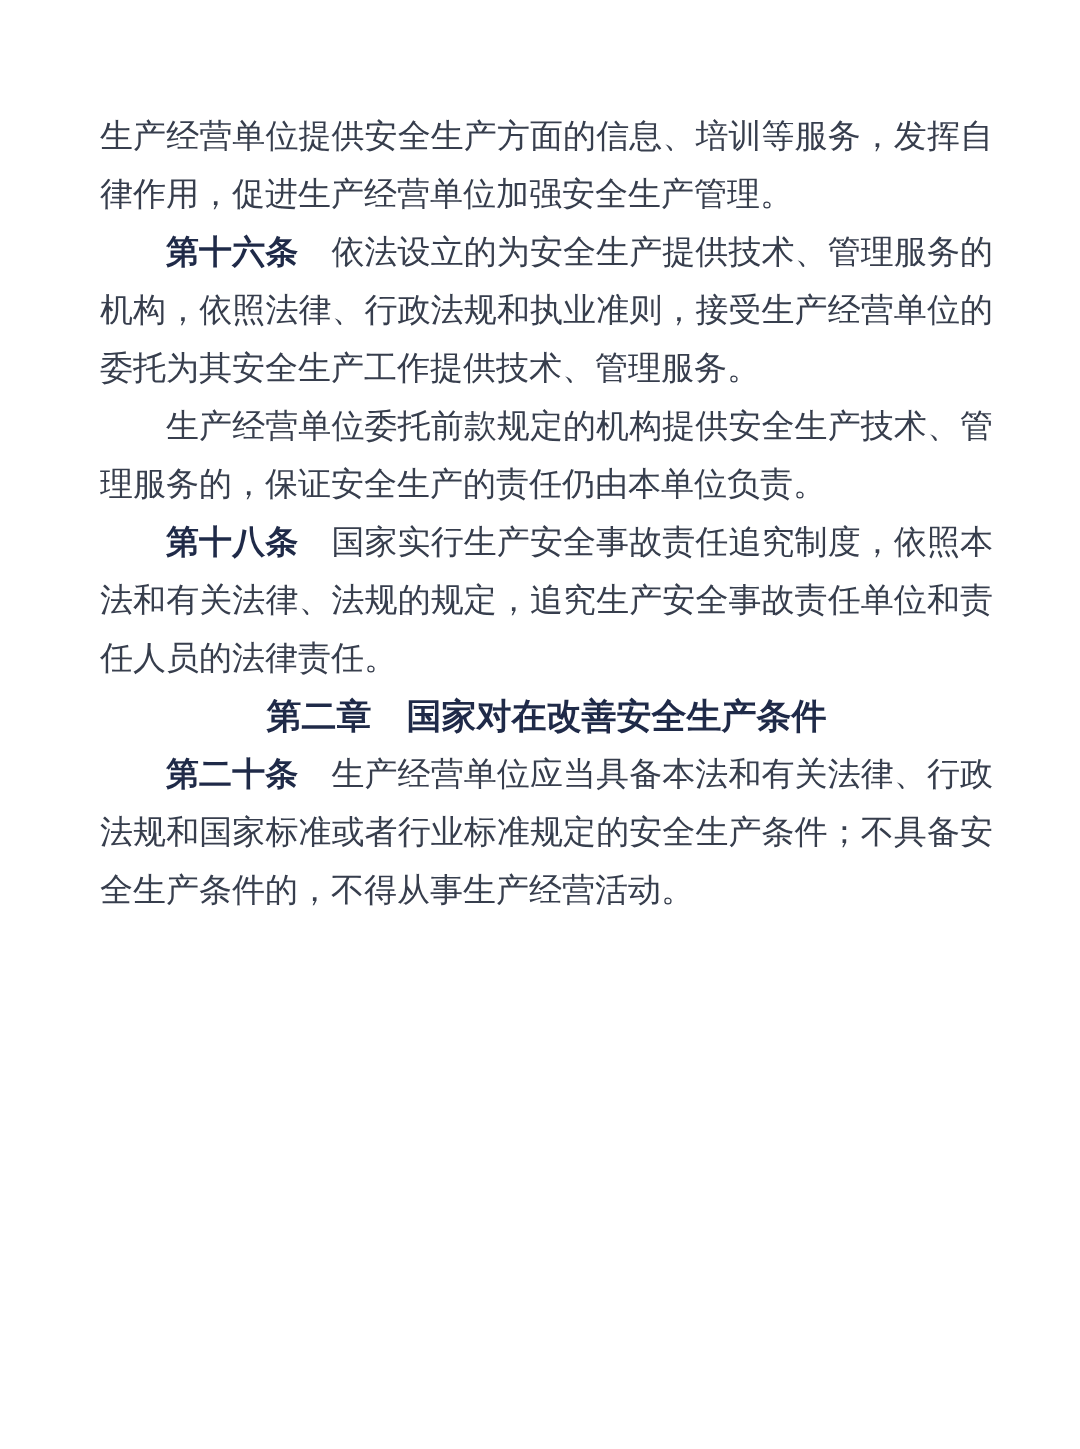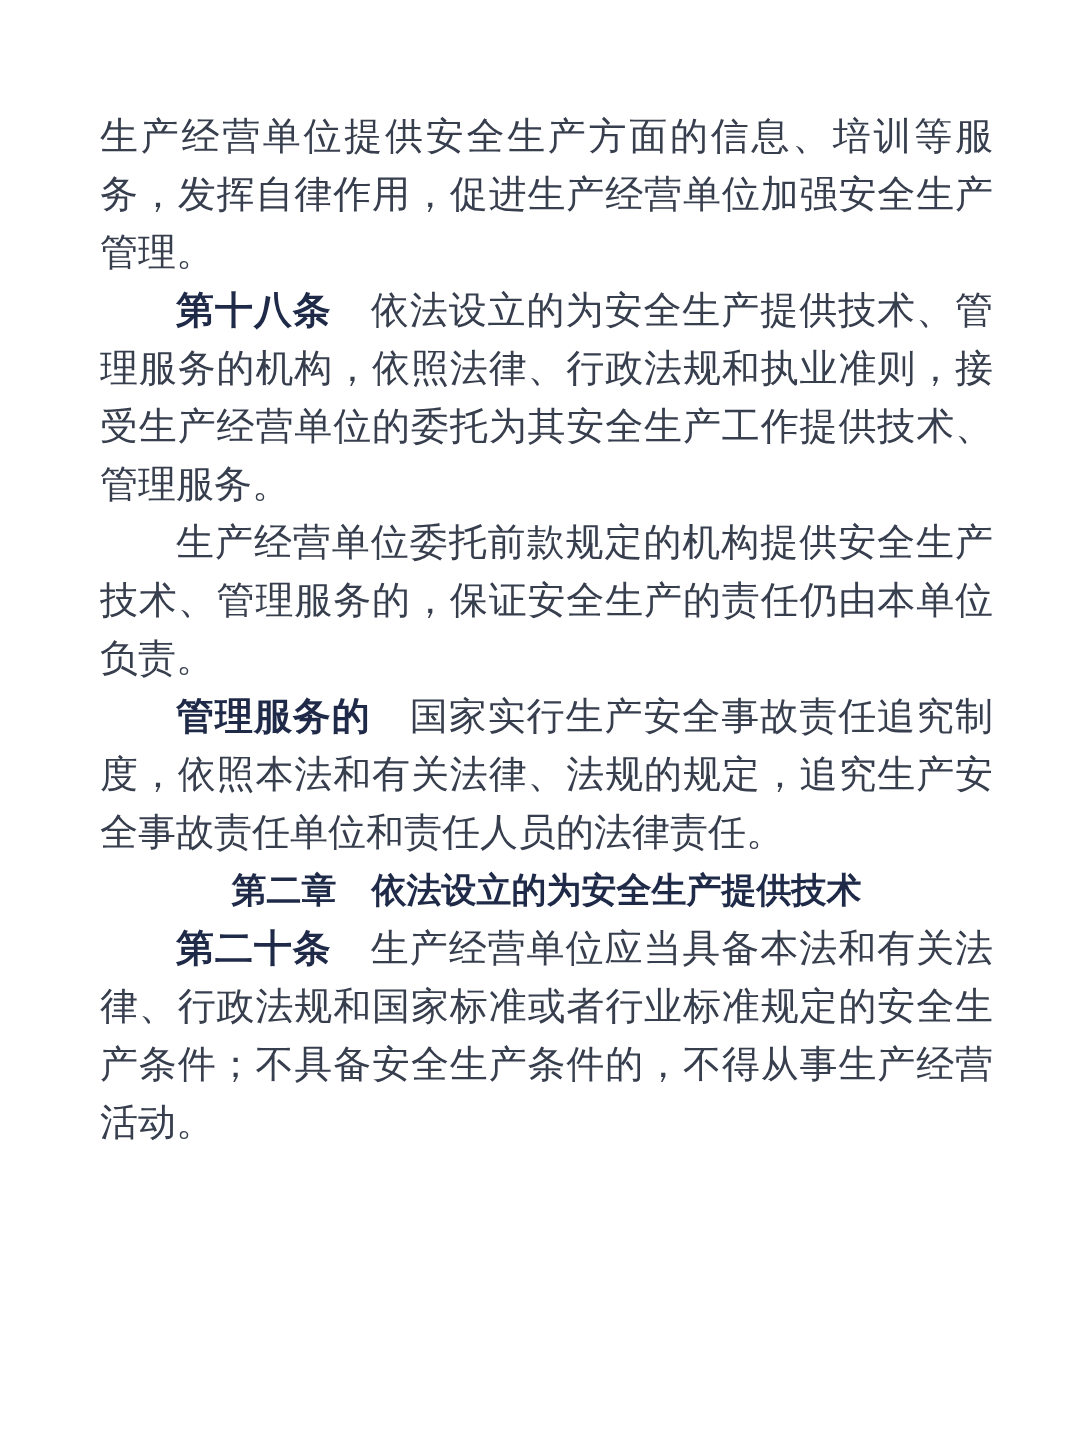--- a/index.html
+++ b/index.html
@@ -18,21 +18,21 @@
     height: 1449px;
     box-sizing: border-box;
     padding-top: 107px;
   }
   .content {
     width: 893px;
     margin-left: 100px;
   }
   .para {
     margin: 0;
-    font-size: 38px;
+    font-size: 33px;
     line-height: 58px;
     color: var(--body-color, #373e4d);
     text-align: justify;
     text-justify: inter-character;
     letter-spacing: 0;
   }
   .para.indent {
     text-indent: 2em;
   }
   .para.flush {
@@ -51,19 +51,19 @@
     font-family: "Liberation Sans", "DejaVu Sans", sans-serif;
     color: var(--accent-color, #1f2a48);
   }
 </style>
 </head>
 <body>
 
 <main class="page">
   <div class="content" id="law-content">
       <p class="para flush"><span class="run">生产经营单位提供安全生产方面的信息、培训等服务，发挥自律作用，促进生产经营单位加强安全生产管理。</span></p>
-      <p class="para indent"><span class="run bold">第十八条</span><span class="run">　依法设立的为安全生产提供技术、管理服务的机构，依照法律、行政法规和执业准则，接受生产经营单位的委托为其安全生产工作提供技术、管理服务。</span></p>
+      <p class="para indent"><span class="run bold">第十六条</span><span class="run">　依法设立的为安全生产提供技术、管理服务的机构，依照法律、行政法规和执业准则，接受生产经营单位的委托为其安全生产工作提供技术、管理服务。</span></p>
       <p class="para indent"><span class="run">生产经营单位委托前款规定的机构提供安全生产技术、管理服务的，保证安全生产的责任仍由本单位负责。</span></p>
-      <p class="para indent"><span class="run bold">管理服务的</span><span class="run">　国家实行生产安全事故责任追究制度，依照本法和有关法律、法规的规定，追究生产安全事故责任单位和责任人员的法律责任。</span></p>
-      <p class="para chapter"><span class="run bold">第二章　依法设立的为安全生产提供技术</span></p>
+      <p class="para indent"><span class="run bold">第十八条</span><span class="run">　国家实行生产安全事故责任追究制度，依照本法和有关法律、法规的规定，追究生产安全事故责任单位和责任人员的法律责任。</span></p>
+      <p class="para chapter"><span class="run bold">第二章　国家对在改善安全生产条件</span></p>
       <p class="para indent"><span class="run bold">第二十条</span><span class="run">　生产经营单位应当具备本法和有关法律、行政法规和国家标准或者行业标准规定的安全生产条件；不具备安全生产条件的，不得从事生产经营活动。</span></p>
     </div>
 </main>
 
 </body></html>

